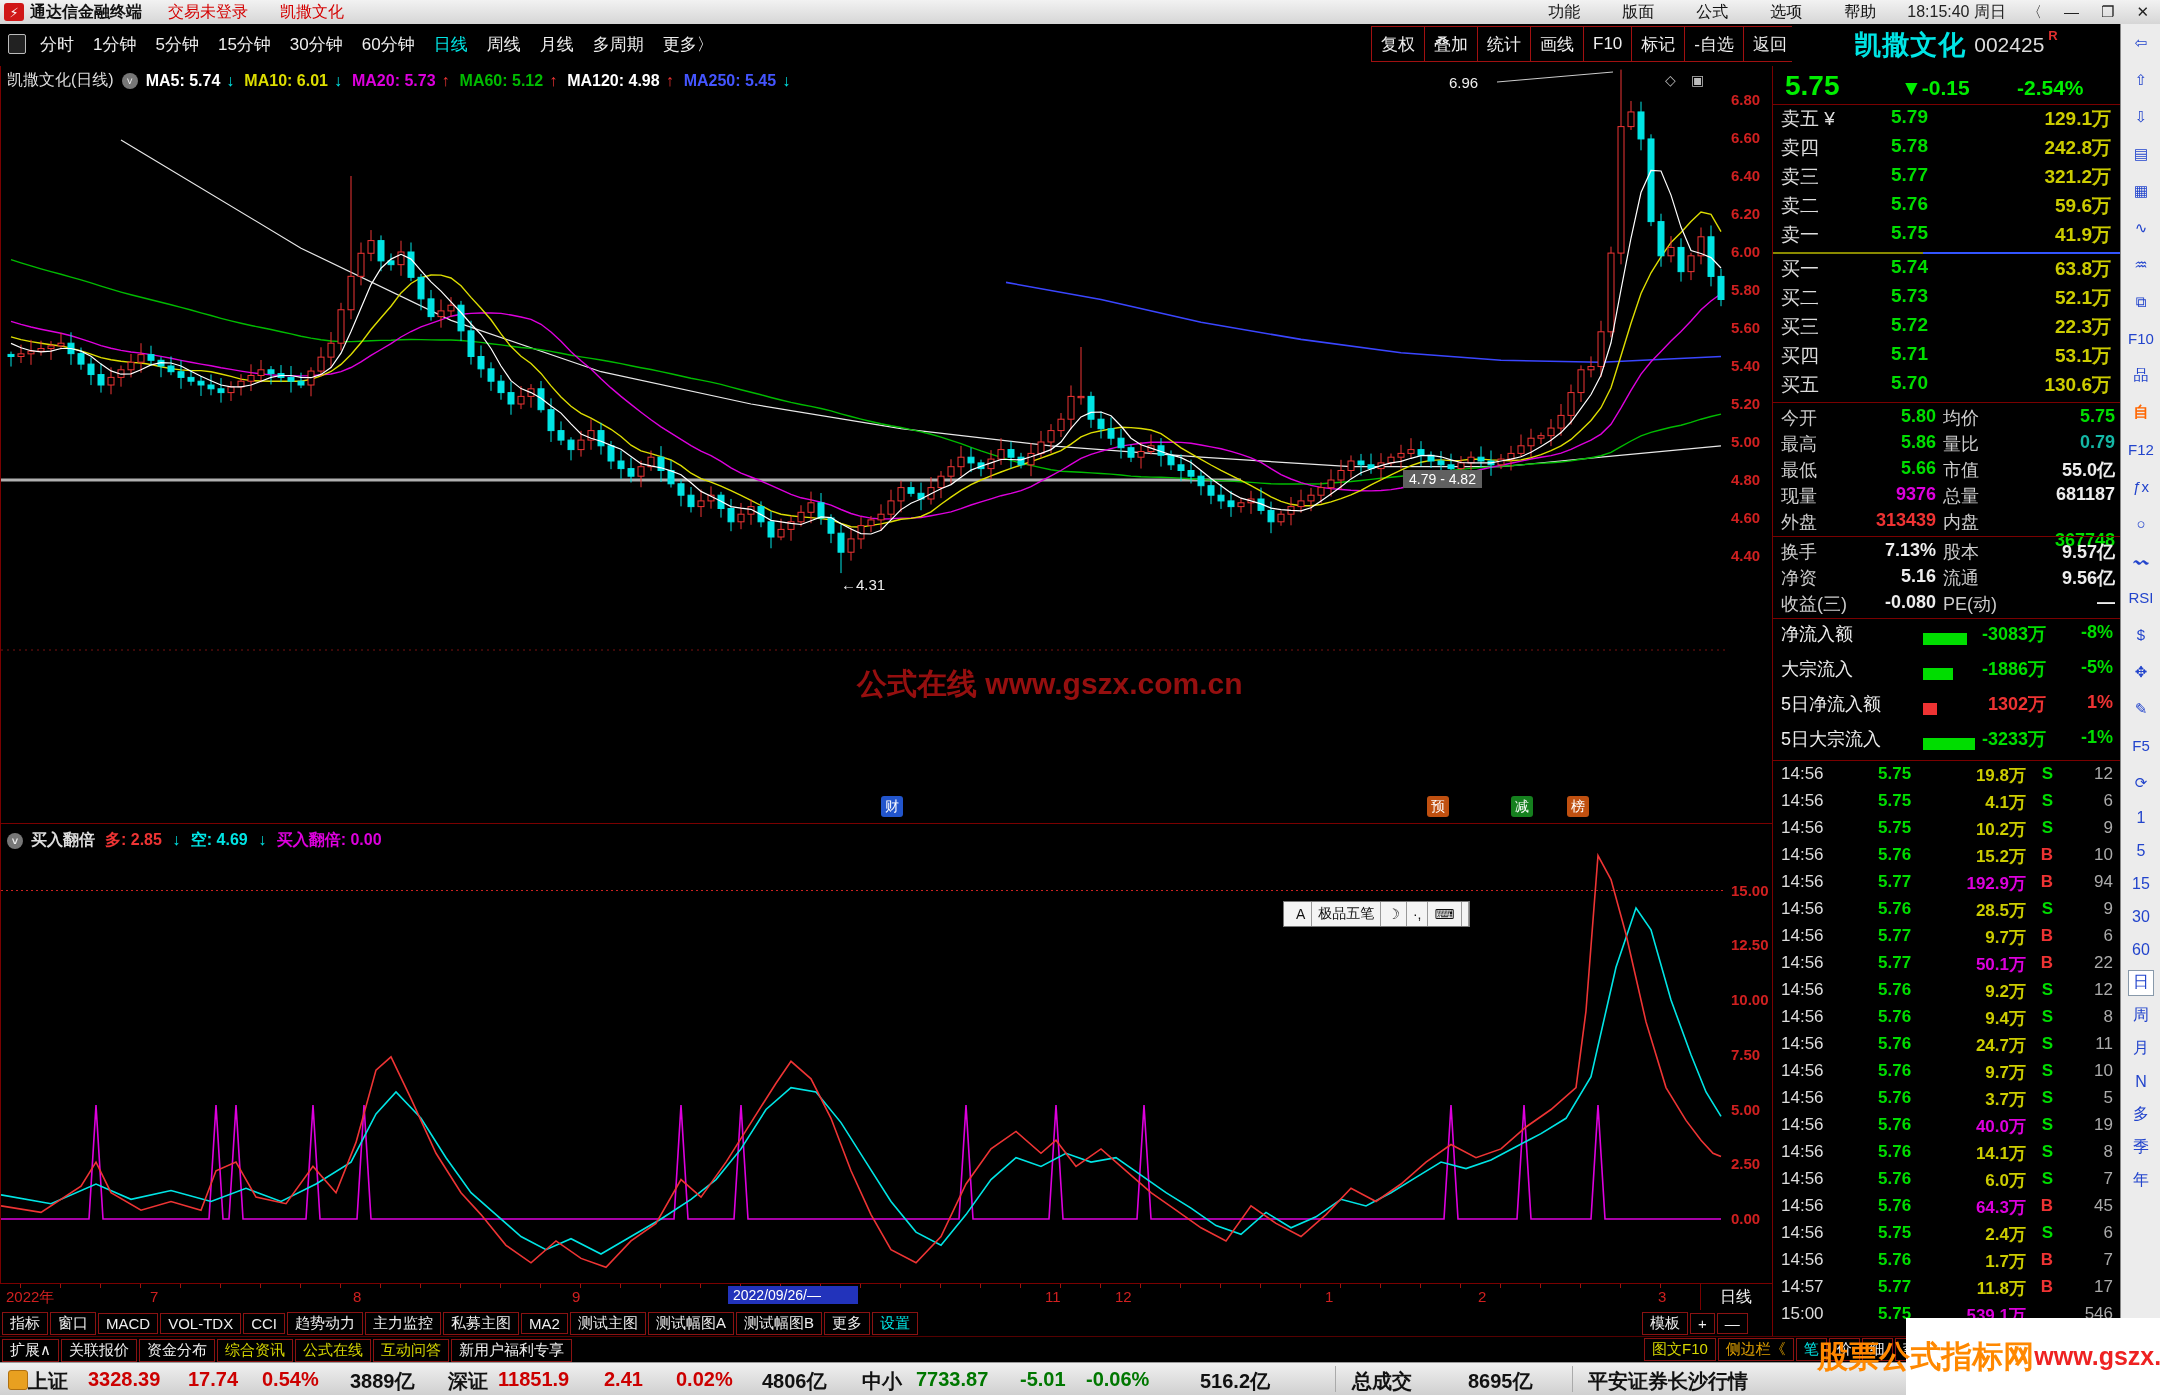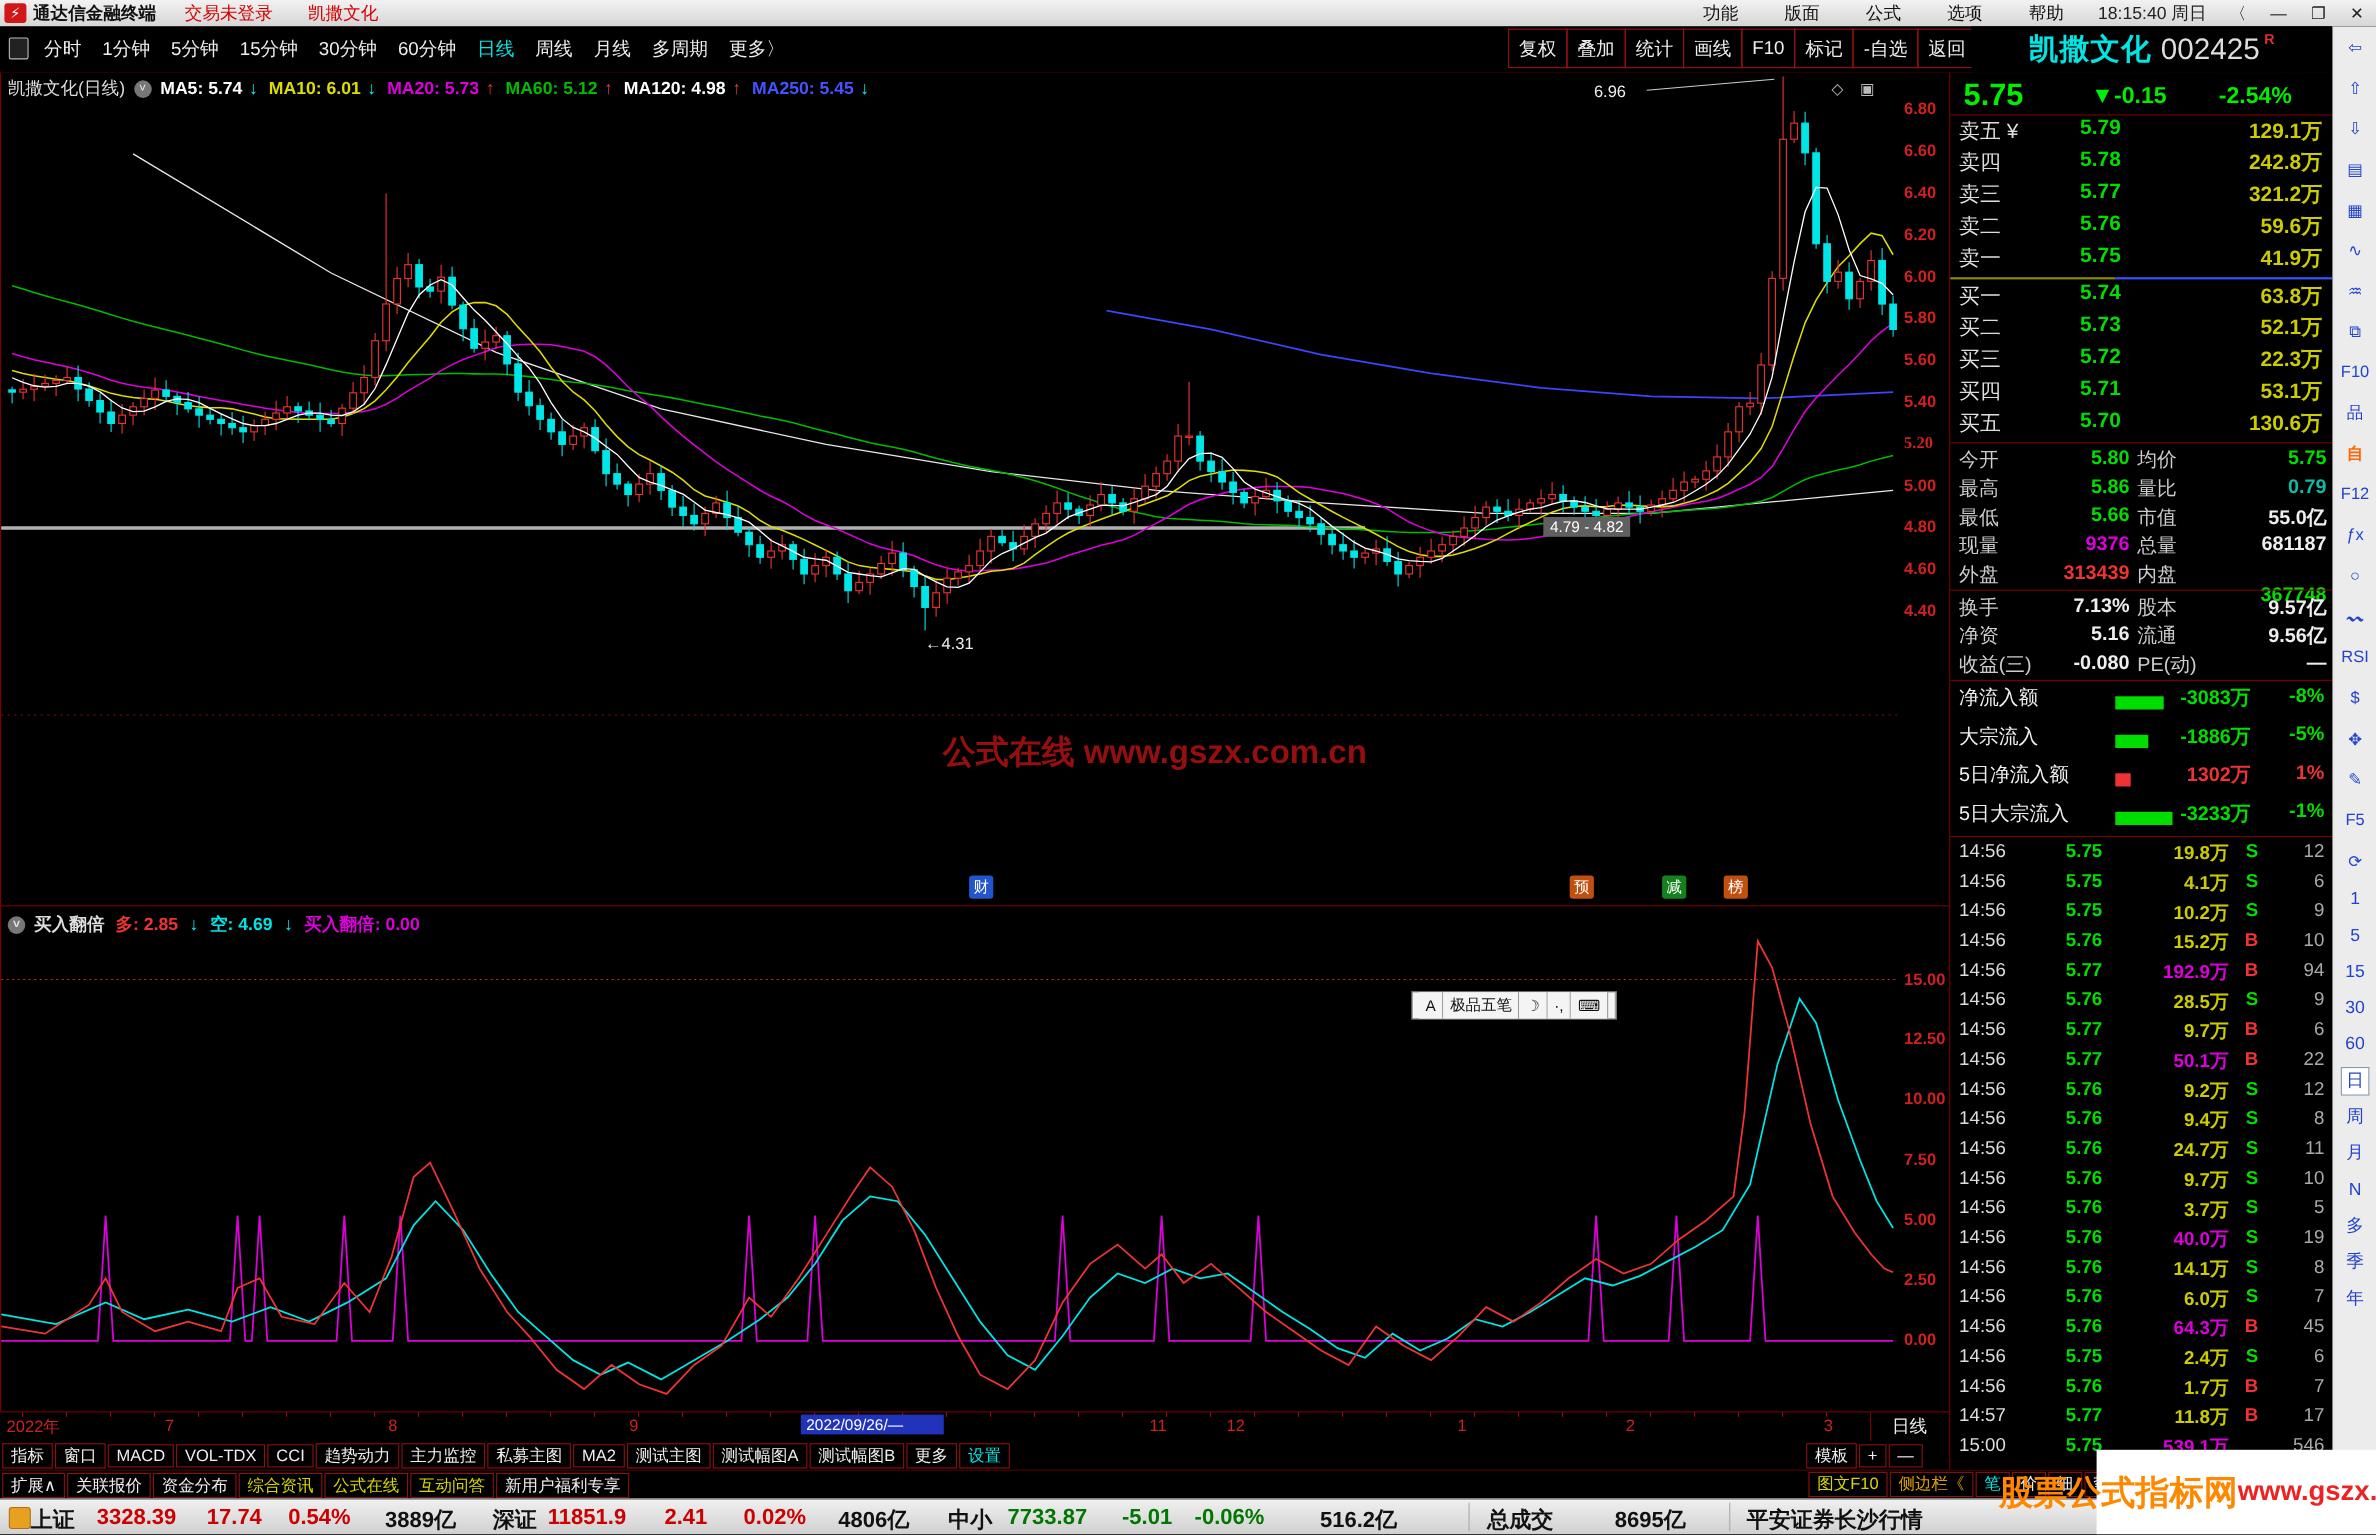--- a/index.html
+++ b/index.html
@@ -21,21 +21,21 @@
   .periodbar{left:0;top:24px;width:2160px;height:42px;background:#000;border-bottom:2px solid #a00000;}
   .pb-left{position:absolute;left:8px;top:0;height:40px;display:flex;align-items:center;color:#eee;font-size:17px;}
   .pb-item{margin-right:19px;cursor:pointer;}
   .pb-item.active{color:#00e5e5;}
   .pb-doc{width:16px;height:18px;border:1px solid #bbb;border-radius:2px;margin-right:14px;background:#222;}
   .pb-tools{position:absolute;left:1372px;top:2px;height:36px;display:flex;}
   .pb-tool{border:1px solid #a01010;color:#eee;font-size:17px;display:flex;align-items:center;
            padding:0 9px;margin-left:-1px;}
   .stock-header{left:1792px;top:24px;width:328px;height:42px;display:flex;align-items:center;justify-content:center;background:#000;}
   .sh-name{color:#00e5e5;font-size:27px;font-weight:bold;letter-spacing:1px;}
-  .sh-code{color:#ddd;font-size:27px;margin-left:8px;}
+  .sh-code{color:#ddd;font-size:21px;margin-left:8px;}
   .sh-flag{color:#e03030;font-size:13px;font-weight:bold;margin-left:4px;align-self:flex-start;margin-top:4px;}
   
   .mainchart{left:0;top:66px;width:1772px;height:757px;background:#000;border-left:1px solid #7a0000;border-right:1px solid #7a0000;}
   .chart-title-row{position:absolute;left:6px;top:4px;display:flex;align-items:center;font-size:16px;white-space:nowrap;}
   .ct-name{color:#ddd;margin-right:8px;}
   .circ-icon{width:16px;height:16px;border-radius:50%;background:#777;color:#eee;font-size:11px;
              display:flex;align-items:center;justify-content:center;margin-right:8px;}
   .ma-label{margin-right:6px;font-weight:bold;}
   .ma-arrow{font-weight:bold;margin-right:10px;}
   .axis-lab{position:absolute;left:1730px;width:42px;color:#d02020;font-size:15px;font-weight:bold;}
@@ -509,21 +509,21 @@
     </div>
     <div id="mainAxis">
         <div class="axis-lab" style="top: 25px;">6.80</div>
         <div class="axis-lab" style="top: 63px;">6.60</div>
         <div class="axis-lab" style="top: 101px;">6.40</div>
         <div class="axis-lab" style="top: 139px;">6.20</div>
         <div class="axis-lab" style="top: 177px;">6.00</div>
         <div class="axis-lab" style="top: 215px;">5.80</div>
         <div class="axis-lab" style="top: 253px;">5.60</div>
         <div class="axis-lab" style="top: 291px;">5.40</div>
-        <div class="axis-lab" style="top: 329px; font-family: Liberation Serif, serif;">5.20</div>
+        <div class="axis-lab" style="top: 329px;">5.20</div>
         <div class="axis-lab" style="top: 367px;">5.00</div>
         <div class="axis-lab" style="top: 405px;">4.80</div>
         <div class="axis-lab" style="top: 443px;">4.60</div>
         <div class="axis-lab" style="top: 481px;">4.40</div>
       </div>
     <div id="chartCorner">
         <span class="chart-corner" style="left: 1664px;">◇</span>
         <span class="chart-corner" style="left: 1690px;">▣</span>
       </div>
     <div class="range-label">4.79 - 4.82</div>

